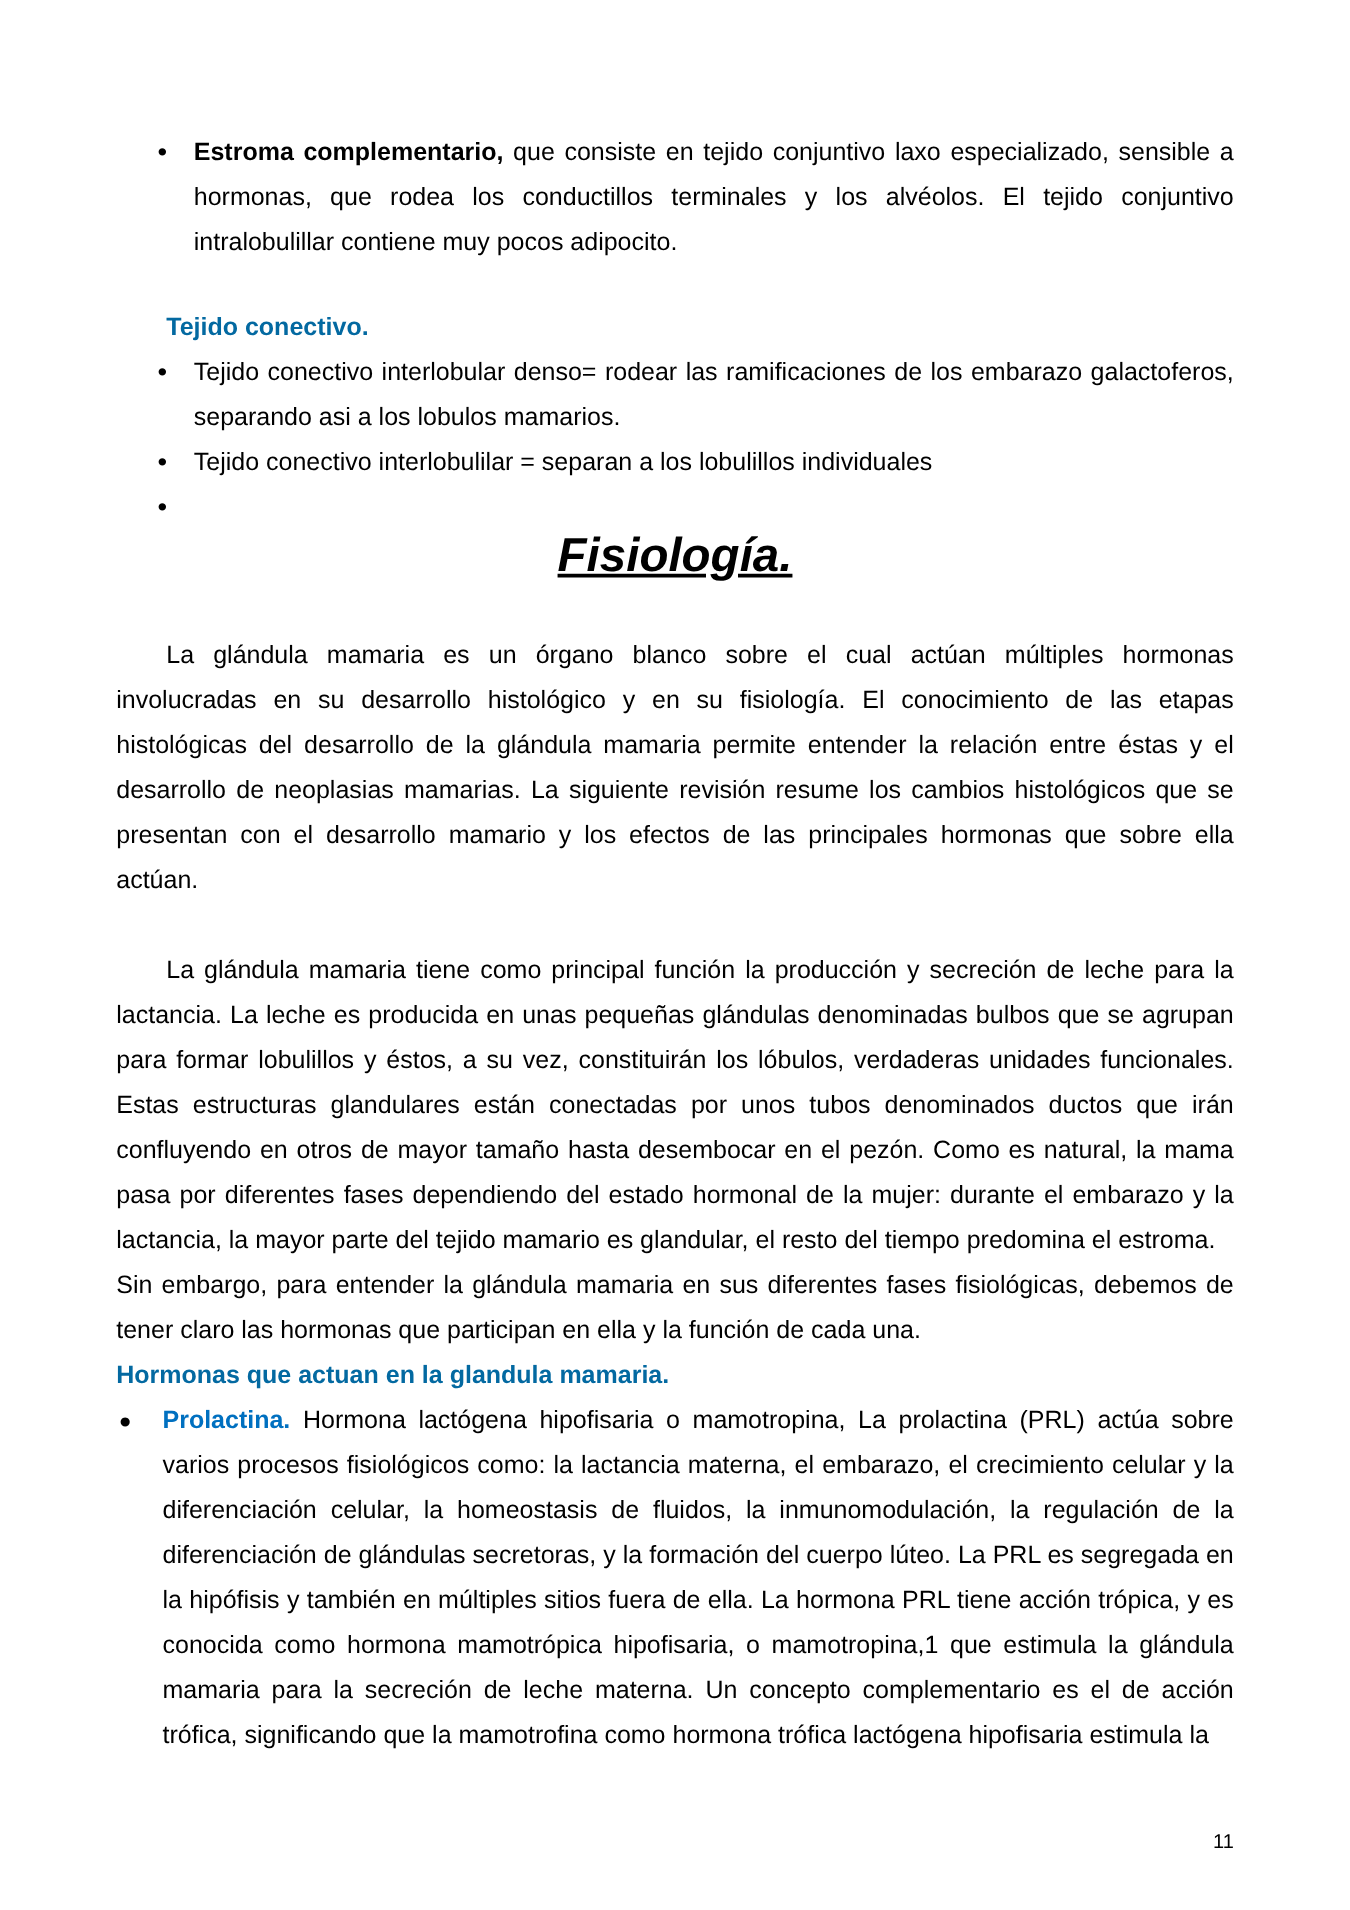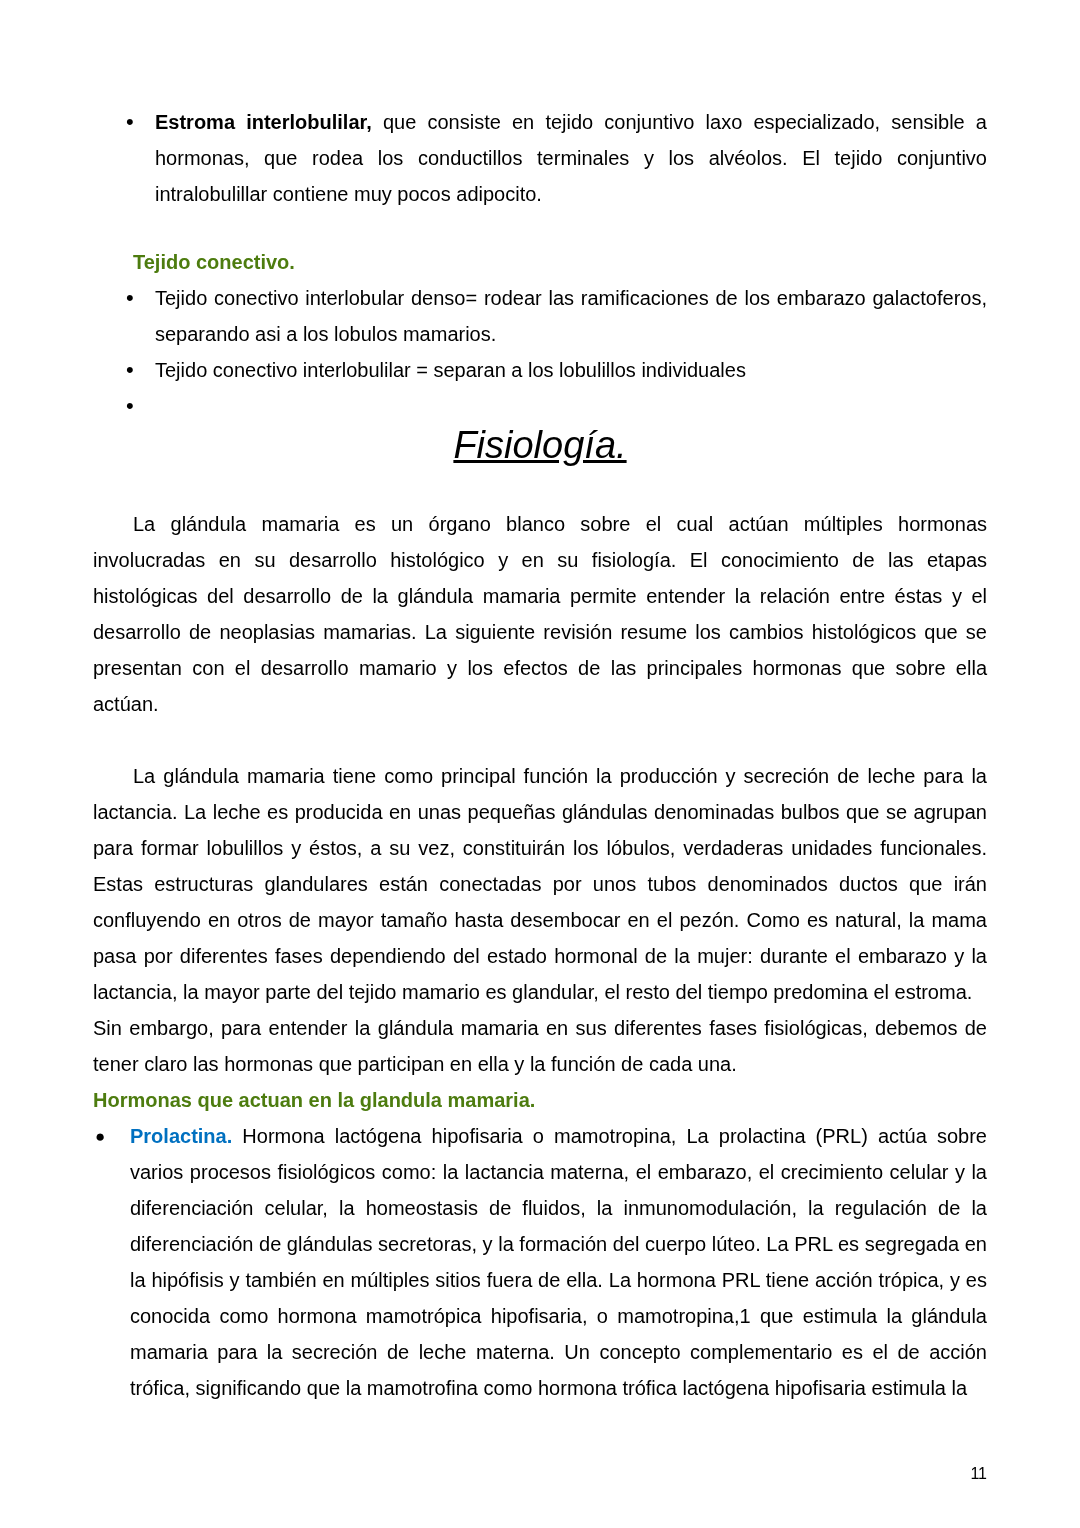--- a/index.html
+++ b/index.html
@@ -43,54 +43,54 @@
     text-align: justify;
   }
   .big-li .dot {
     position: absolute;
     left: 2px;
     top: 1px;
     font-size: 17px;
   }
 
   .bold { font-weight: bold; }
-  .red-heading { color: #4d7c0f; font-weight: bold; }
+  .red-heading { color: #0369a1; font-weight: bold; }
   .blue-lead { color: #0070c0; font-weight: bold; }
 
   .mt-line { margin-top: 32px; }
   .ind-40 { margin-left: 40px; }
   .ind-30 { margin-left: 30px; }
   .ind-52 { margin-left: 52px; }
 
   .title {
     text-align: center;
     font-size: 38px;
     line-height: 50px;
-    font-weight: normal;
+    font-weight: bold;
     font-style: italic;
     margin-top: 32px;
     margin-bottom: 28px;
   }
   .title .underline { text-decoration: underline; }
 
   .page-number {
     position: absolute;
     right: 93px;
     bottom: 36px;
     font-size: 16px;
   }
 </style>
 </head>
 <body>
 
 <div class="page">
 
   <div class="li">
     <span class="dot">•</span>
-    <span class="bold">Estroma interlobulilar,</span><span> que consiste en tejido conjuntivo laxo especializado, sensible a hormonas, que rodea los conductillos terminales y los alvéolos. El tejido conjuntivo intralobulillar contiene muy pocos adipocito.</span>
+    <span class="bold">Estroma complementario,</span><span> que consiste en tejido conjuntivo laxo especializado, sensible a hormonas, que rodea los conductillos terminales y los alvéolos. El tejido conjuntivo intralobulillar contiene muy pocos adipocito.</span>
   </div>
 
   <p class="red-heading ind-40 mt-line">Tejido conectivo.</p>
 
   <div class="li">
     <span class="dot">•</span>
     <span>Tejido conectivo interlobular denso= rodear las ramificaciones de los embarazo galactoferos, separando asi a los lobulos mamarios.</span>
   </div>
   <div class="li">
     <span class="dot">•</span>

